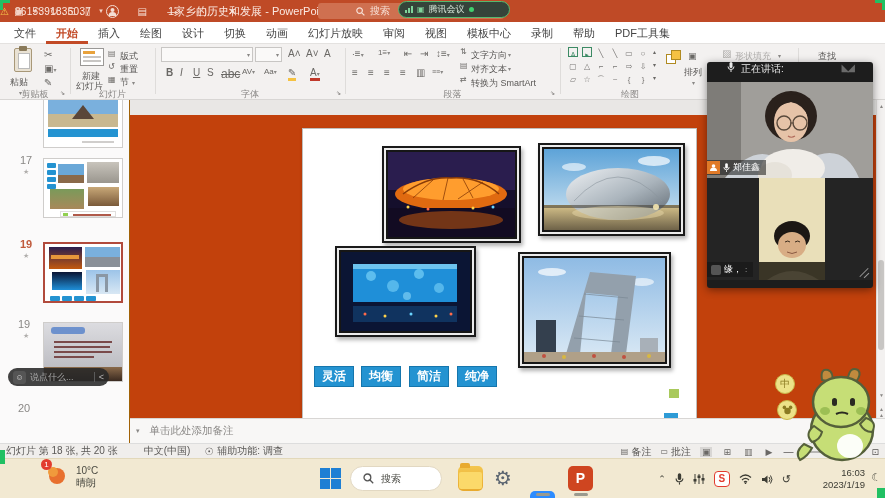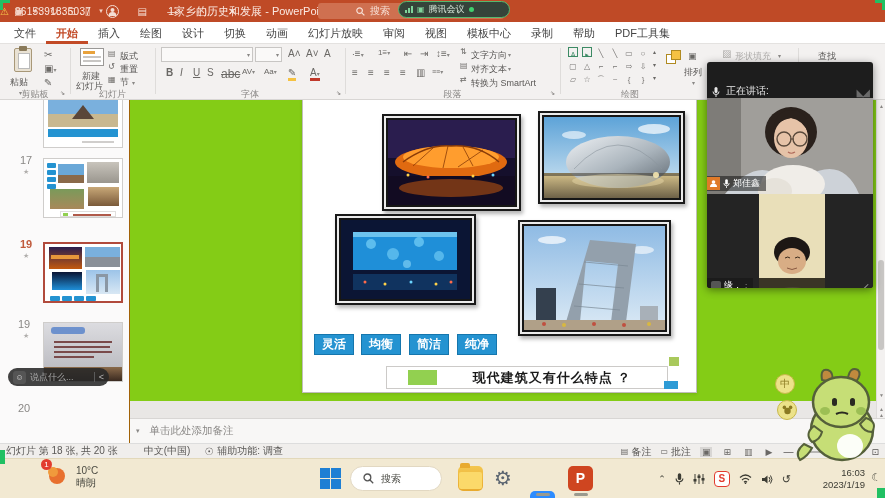--- a/index.html
+++ b/index.html
@@ -47,21 +47,21 @@
   .nslide:after{content:"";position:absolute;left:2px;top:7px;width:18px;height:2px;background:#c8c6c4;box-shadow:0 4px 0 #c8c6c4}
   
   .thumbs{left:0;top:100px;width:130px;height:343px;background:#fbfafa;border-right:1px solid #a16207;z-index:2;overflow:hidden}
   .thumbnum{position:absolute;font-size:11px;color:#8a8886}
   .thumbnum.sel{color:#c05a3c;font-weight:bold}
   .staric{position:absolute;font-size:7px;color:#b0aeac}
   .thumbbox{position:absolute;left:43px;width:80px;background:#fff;border:1px solid #cfcdcb;overflow:hidden}
   .thumbbox.sel{border:2px solid #b14a3c}
   .chip{position:absolute;background:#2493d1;border-radius:1px}
   
-  .editor{left:130px;top:83px;width:755px;height:318px;background:#84cc16;z-index:1}
+  .editor{left:130px;top:115px;width:755px;height:318px;background:#c2410c;z-index:1}
   .slide{position:absolute;left:172px;top:13px;width:395px;height:297px;background:#fff;border:1px solid #c0bebb;box-shadow:0 1px 3px rgba(0,0,0,.12)}
   .photo{position:absolute;border:2px solid #1a1a1a;background:#ececec;padding:2px;box-shadow:2px 3px 4px rgba(0,0,0,.3)}
   .photo .inner{border:2px solid #161616;font-size:0;line-height:0}
   .bluelabel{position:absolute;width:40px;height:21px;background:#2493d1;border:1px solid #1576ad;color:#fff;font-size:12px;font-weight:bold;text-align:center;line-height:19px}
   .banner{position:absolute;left:83px;top:269px;width:282px;height:23px;background:#fff;border:1px solid #cccac8;display:flex;align-items:center}
   .banner .grn{width:29px;height:15px;background:#92d050;margin-left:21px}
   .banner .qtxt{flex:1;text-align:center;font-size:13px;font-weight:bold;color:#1a1a1a;letter-spacing:1px}
   .cornergrn{position:absolute;left:366px;top:260px;width:10px;height:9px;background:#a9c95c}
   .cornerblu{position:absolute;left:361px;top:284px;width:14px;height:8px;background:#2e9bd6}
   
@@ -73,21 +73,21 @@
   .notes .ph{color:#8a8886;font-size:10.5px}
   .statusbar{left:0;top:443px;width:885px;height:15px;background:#f0eeec;border-top:1px solid #ddd;z-index:2;font-size:10px;color:#5a5856;display:flex;align-items:center}
   .statusbar .sep{margin-left:26px}
   .sbright{position:absolute;right:6px;top:0;height:15px;display:flex;align-items:center;gap:9px;font-size:10px;color:#5a5856}
   .viewic{font-size:9px;color:#6a6865;padding:0 2px}
   .viewic.on{background:#d8d6d4}
   .zoomtrack{width:60px;height:2px;background:#b8b6b4;position:relative}
   .zoomtrack i{position:absolute;left:28px;top:-3px;width:4px;height:8px;background:#6a6865}
   
   .vpanel{left:707px;top:62px;width:166px;height:226px;background:#1d1d1d;z-index:30;border-radius:3px;box-shadow:0 2px 8px rgba(0,0,0,.45);overflow:hidden}
-  .vhead{height:36px;display:flex;align-items:flex-end;padding:0 5px;gap:6px;color:#e8e8e8;font-size:10px}
+  .vhead{height:20px;display:flex;align-items:flex-start;padding:0 20px;gap:6px;color:#e8e8e8;font-size:10px}
   .vlogo{margin-left:auto;color:#6a6a6a;font-size:10px;letter-spacing:-2px}
   .vtile{position:relative;width:166px;overflow:hidden}
   .nametag{position:absolute;left:0;bottom:3px;display:flex;align-items:center;gap:3px;background:rgba(20,20,20,.55);padding:1px 6px 1px 0;color:#fff;font-size:9px}
   .roleic{width:13px;height:13px;background:#e07a28;display:flex;align-items:center;justify-content:center}
   .rsz{position:absolute;right:3px;bottom:2px;width:12px;height:12px}
   .rsz:before,.rsz:after{content:"";position:absolute;background:#9a9a9a;height:1px}
   .rsz:before{width:12px;transform:rotate(-45deg);top:6px}
   .rsz:after{width:7px;transform:rotate(-45deg);top:9px;left:5px}
   
   .chatpill{left:8px;top:368px;width:101px;height:18px;background:rgba(40,40,40,.88);border-radius:9px;z-index:40;display:flex;align-items:center;padding:0 5px;gap:4px}
@@ -455,24 +455,20 @@
             <circle cx="100" cy="99" r="2" fill="#c05040"></circle>
             <circle cx="125" cy="98" r="2" fill="#d8b840"></circle>
       </svg></div>
     </div>
 
     <div class="bluelabel" style="left:11px;top:237px">灵活</div>
     <div class="bluelabel" style="left:58px;top:237px">均衡</div>
     <div class="bluelabel" style="left:106px;top:237px">简洁</div>
     <div class="bluelabel" style="left:154px;top:237px">纯净</div>
 
-    <div class="banner">
-      <span class="grn"></span>
-      <span class="qtxt">现代建筑又有什么特点 ？</span>
-    </div>
     <span class="cornergrn"></span>
     <span class="cornerblu"></span>
   </div>
 </div>
 
 <div class="ab vscroll">
   <span style="top:3px">▲</span>
   <div class="vthumb"></div>
   <span style="top:292px">▼</span>
   <span style="top:306px">▲<br>▲</span>

